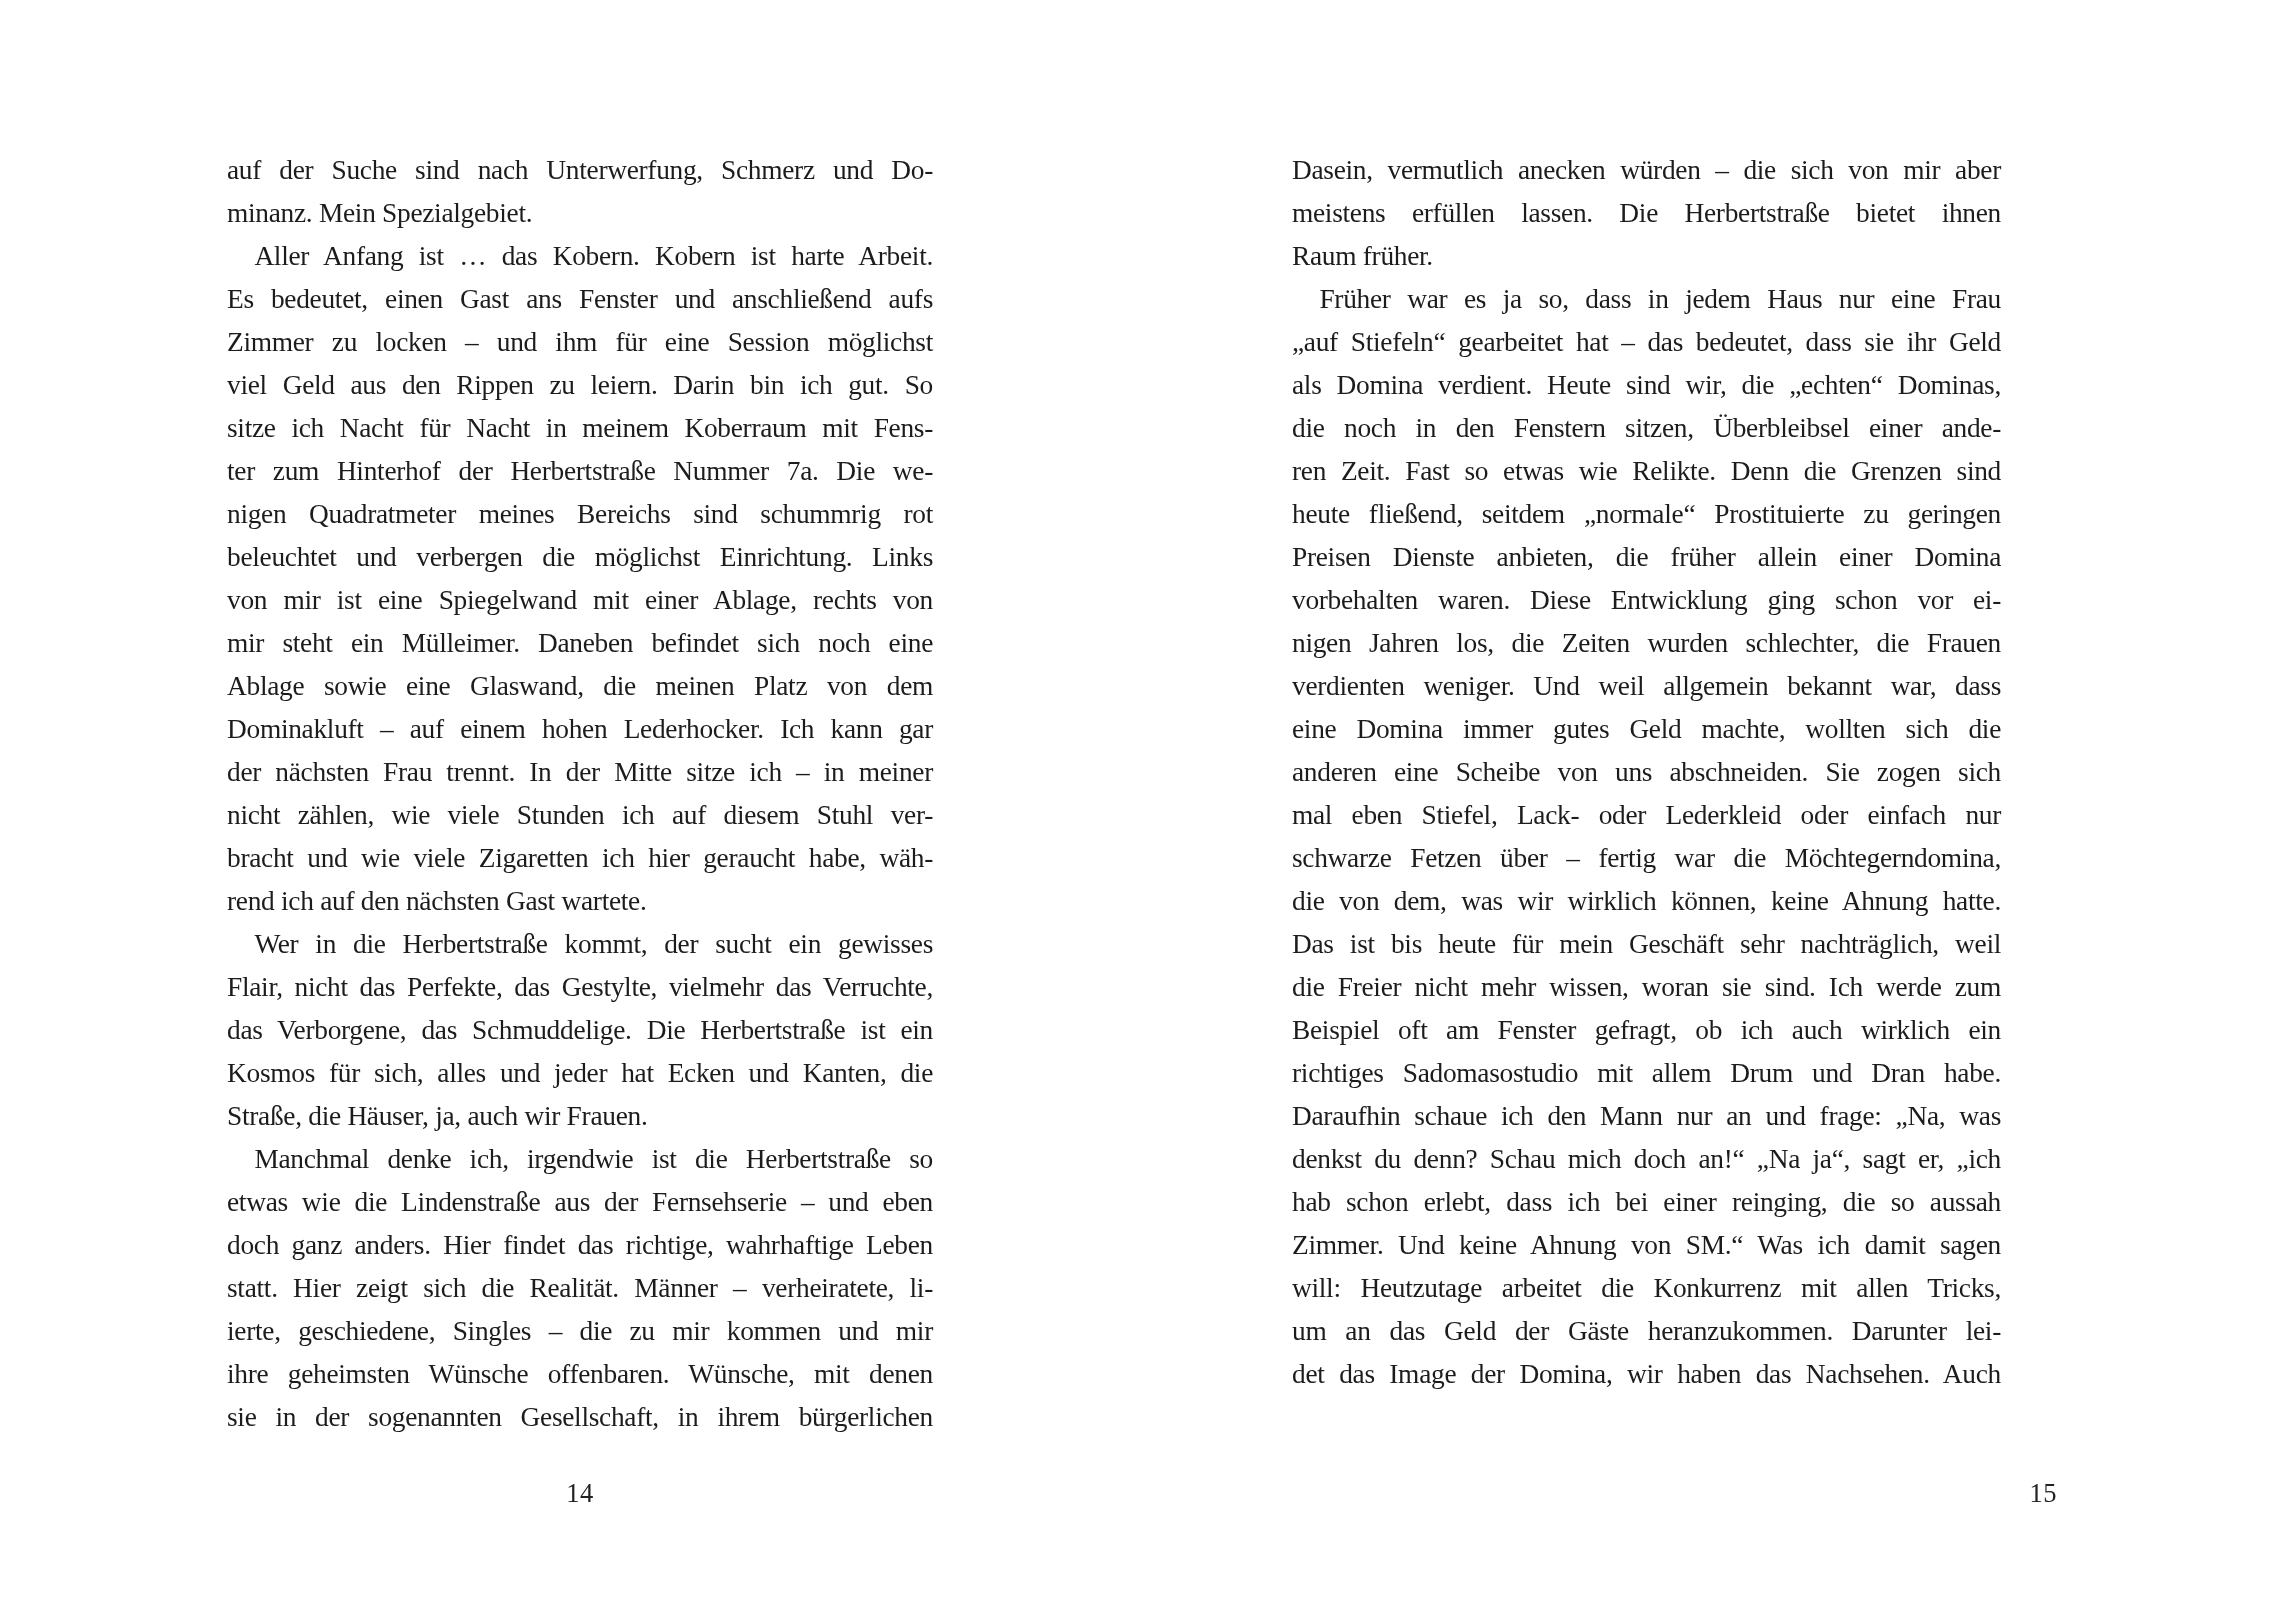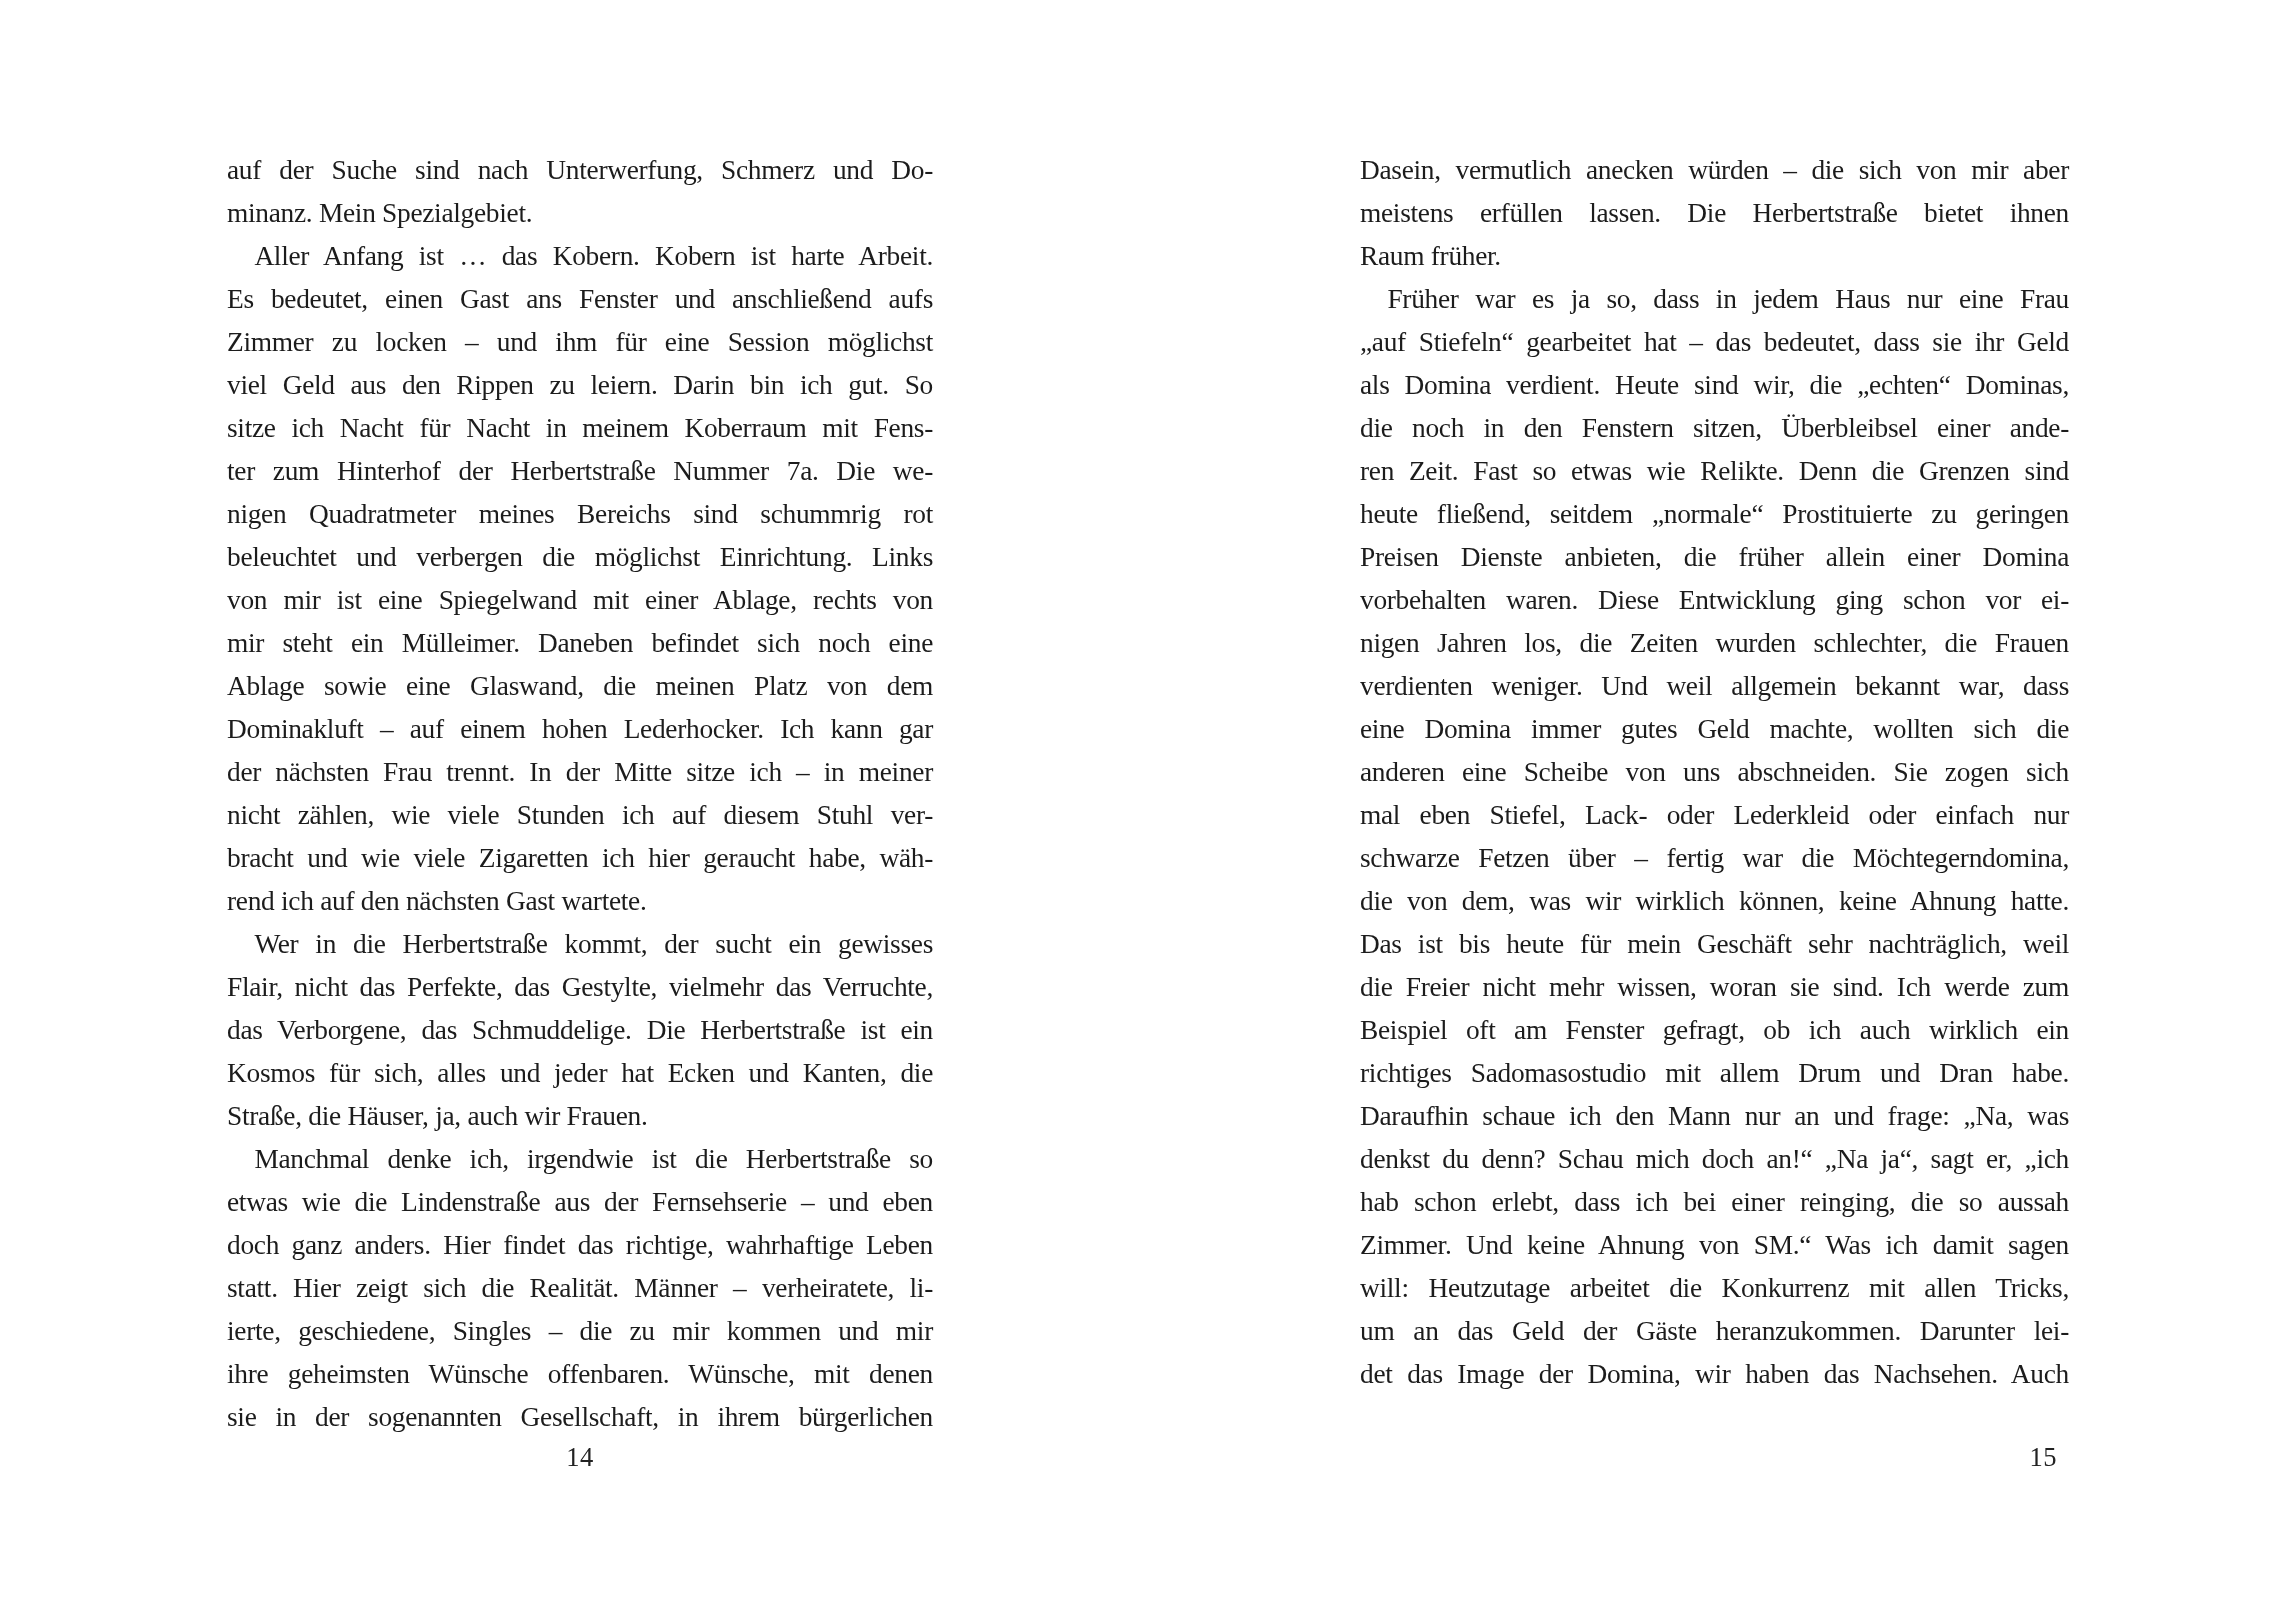--- a/index.html
+++ b/index.html
@@ -25,39 +25,39 @@
   #page-right { left: 1147px; width: 1146px; }
 
   .textblock {
     position: absolute;
     top: 149px;
     font-size: 27.4px;
     line-height: 43px;
     letter-spacing: -0.3px;
   }
   #left-lines  { left: 227px;  width: 706px; }
-  #right-lines { left: 1360px; width: 709px; }
+  #right-lines { left: 1292px; width: 709px; }
 
   .ln {
     text-align: justify;
     text-align-last: justify;
     text-justify: inter-word;
     white-space: normal;
     height: 43px;
     overflow: visible;
   }
   .ln.ind { text-indent: 27.4px; }
   .ln.end {
     text-align: left;
     text-align-last: left;
   }
 
   .folio {
     position: absolute;
-    top: 1442px;
+    top: 1478px;
     text-align: center;
     font-size: 26.5px;
     letter-spacing: 0.5px;
     color: #222222;
   }
   #folio-left  { left: 227px;  width: 706px; }
   #folio-right { left: 1348px; width: 709px; text-align: right; }
 </style>
 </head>
 <body>

